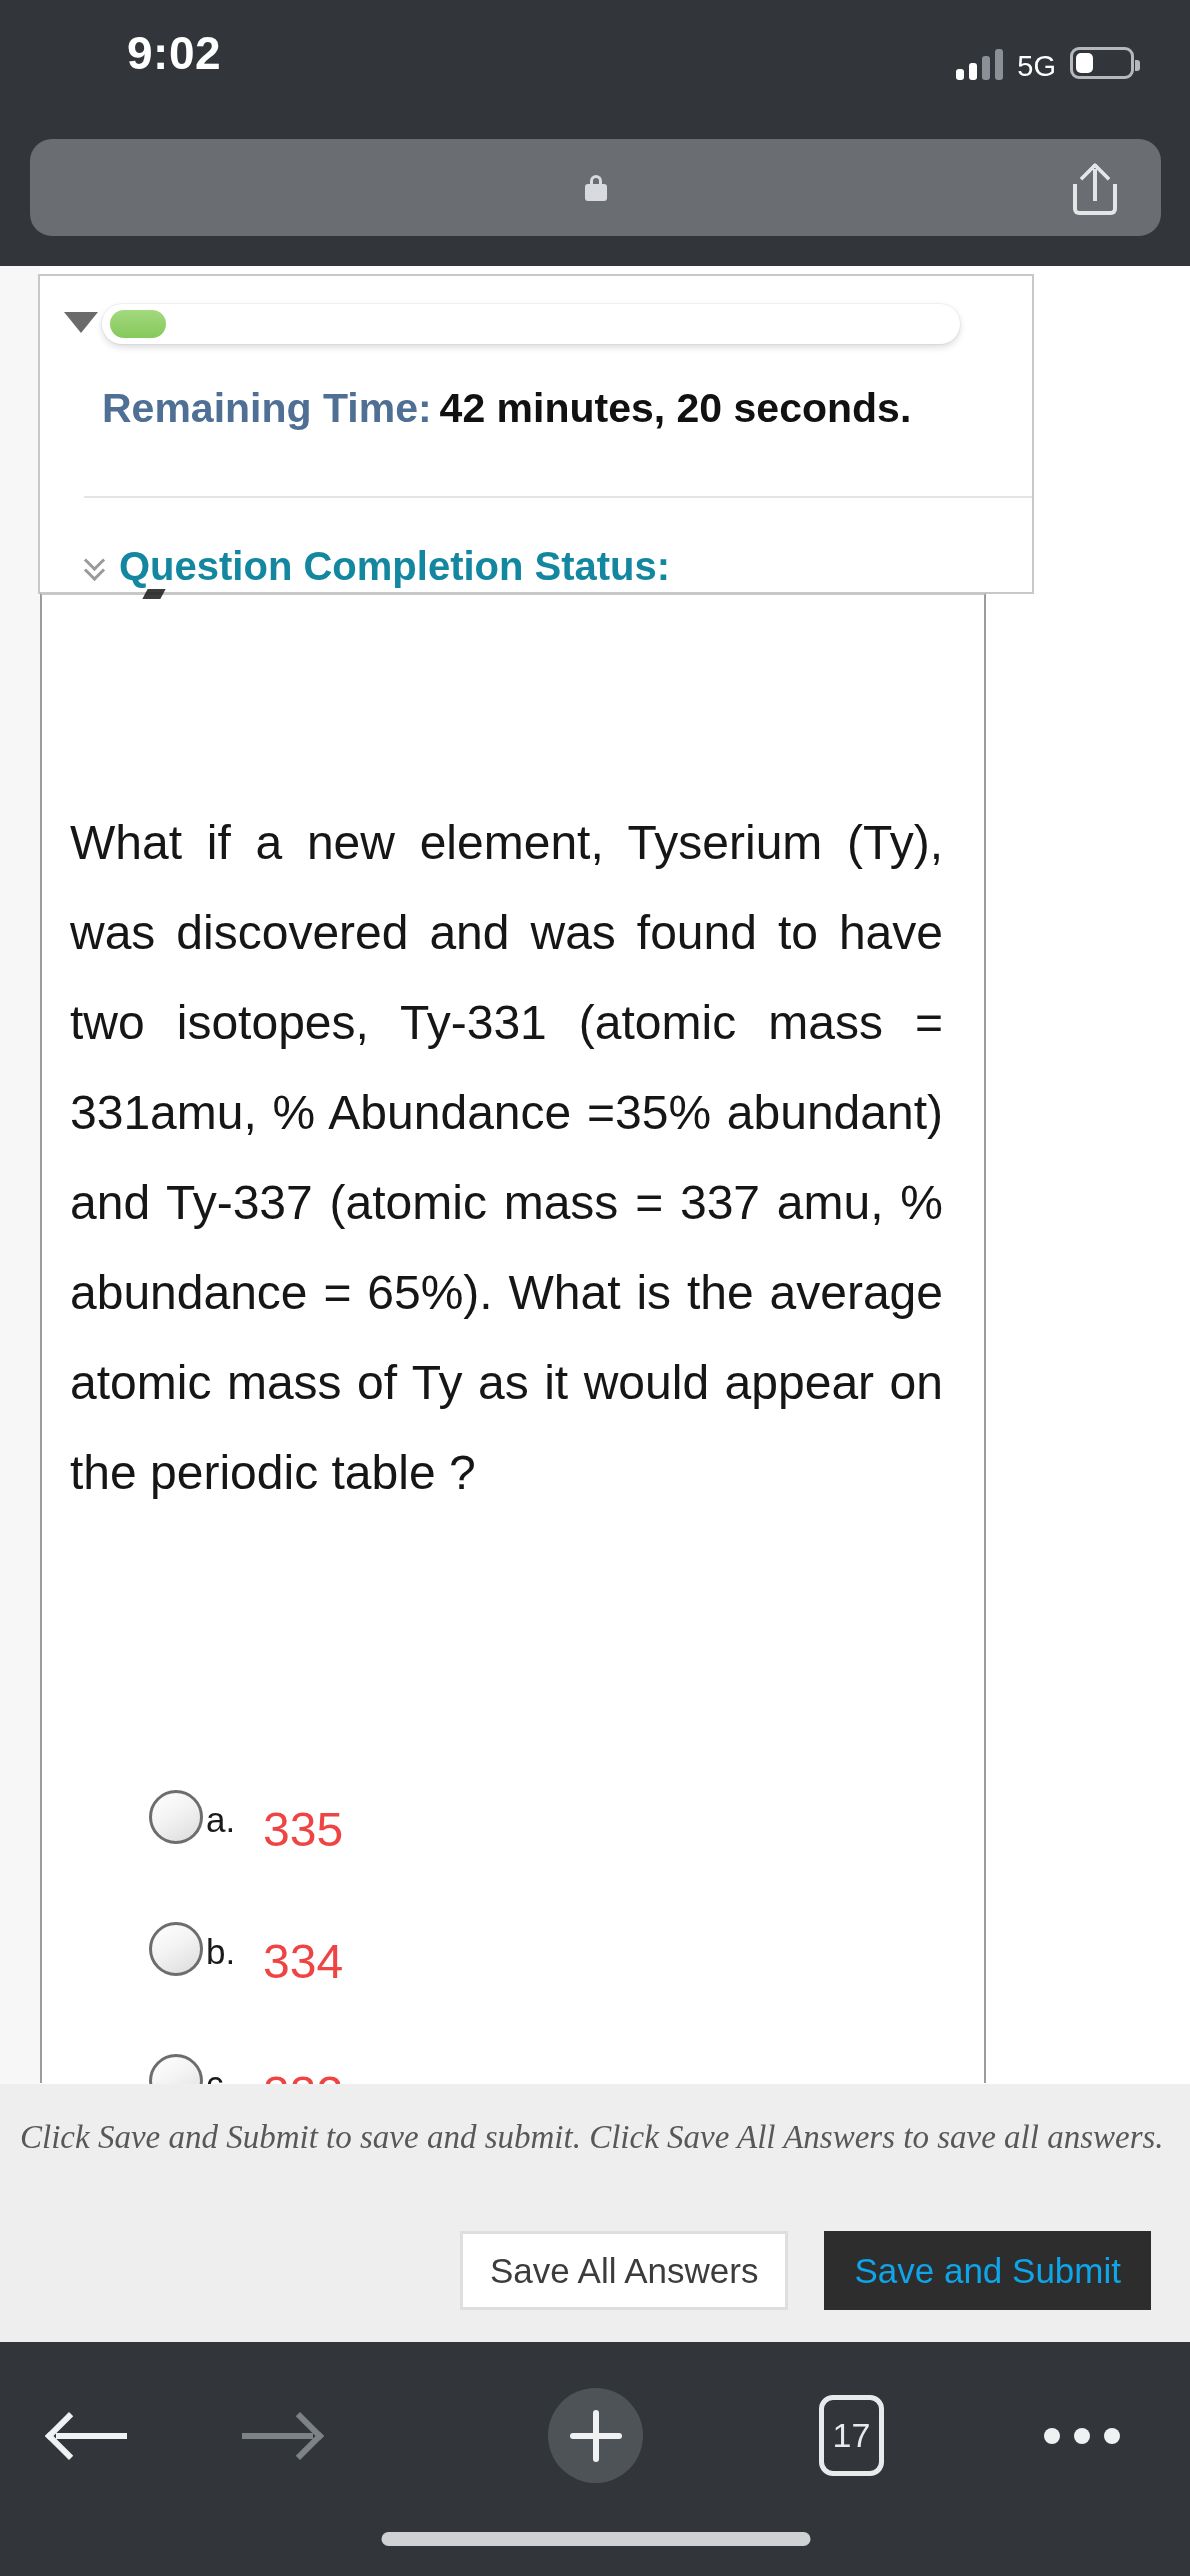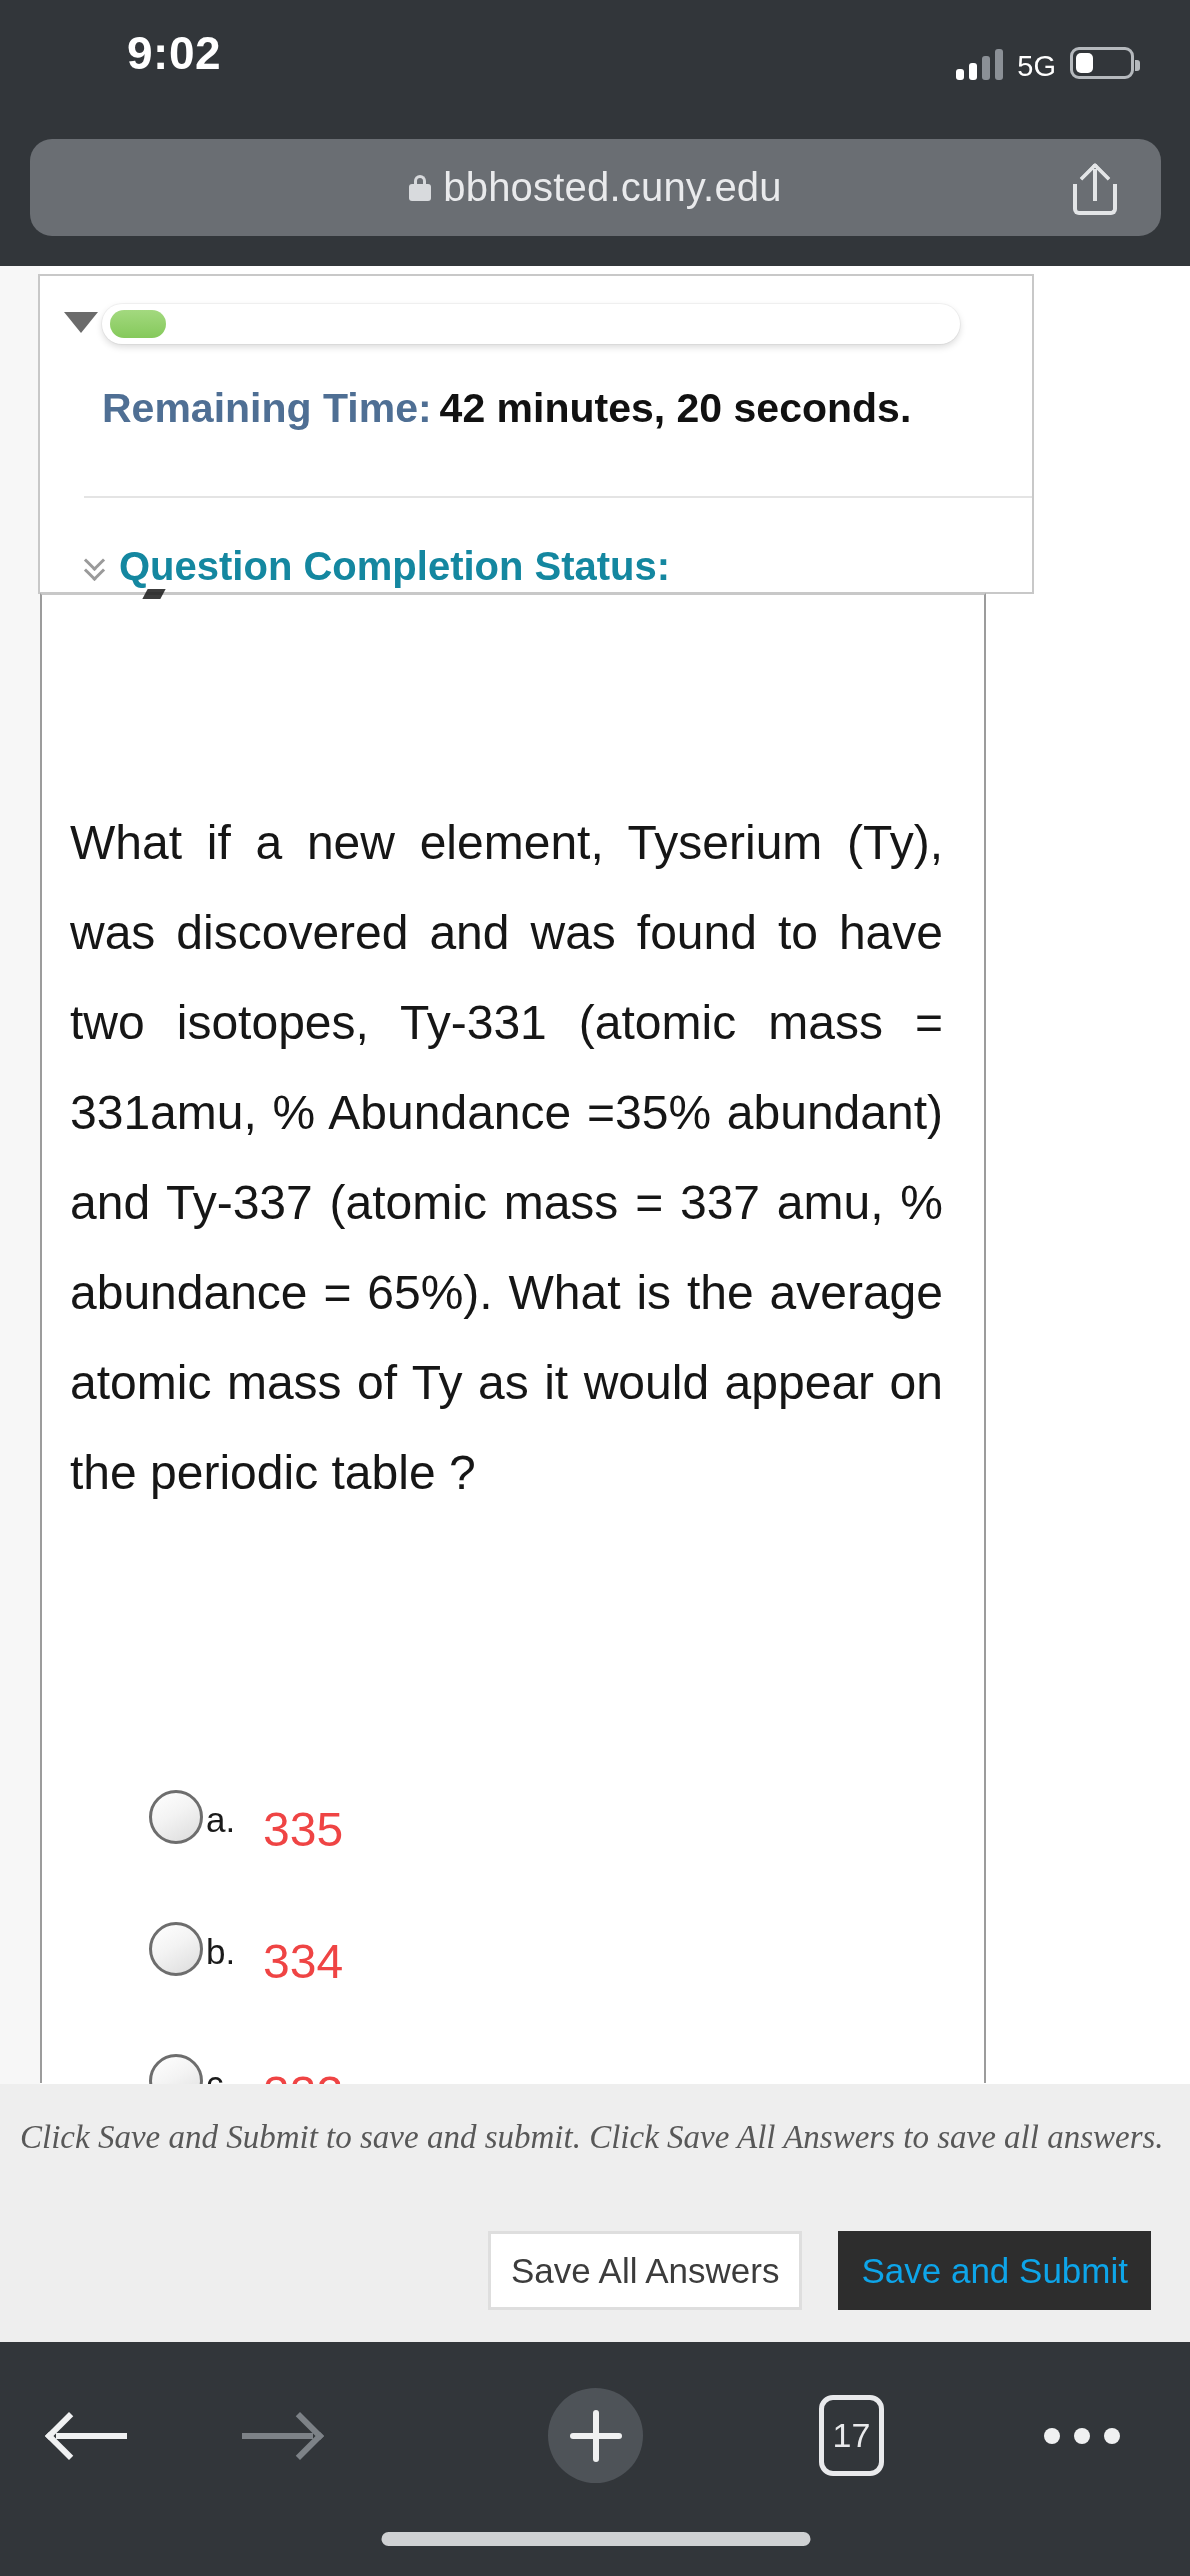--- a/index.html
+++ b/index.html
@@ -179,21 +179,21 @@
   .footer-note{
     position:absolute; left:20px; top:35px;
     font-family:"Liberation Serif", serif; font-style:italic;
     font-size:33px; color:#585858; white-space:nowrap;
   }
   .footer-buttons{
     position:absolute; right:40px; top:147px; display:flex; gap:36px;
   }
   .btn{
     font-size:35px; height:79px; display:flex; align-items:center;
-    justify-content:center; padding:0 20px;
+    justify-content:center; padding:0 27px;
   }
   .btn-light{
     background:#ffffff; color:#3c3c3c; border:3px solid #dedede;
   }
   .btn-dark{
     background:#2d2d2d; color:#0ea5e9; border:3px solid #2d2d2d;
   }
 
   
   .browser-bottom{
@@ -269,21 +269,20 @@
         </span>
     </div>
   </div>
 
   <div class="url-bar">
     <div class="url-center">
       <span class="lock-icon">
         <span class="shackle"></span>
           <span class="body"></span>
       </span>
-      <span class="url-text">bbhosted.cuny.edu</span>
     </div>
     <span class="share-icon">
       <span class="box"></span>
         <span class="stem"></span>
         <span class="tip"></span>
     </span>
   </div>
 </div>
 
 <div class="page">

